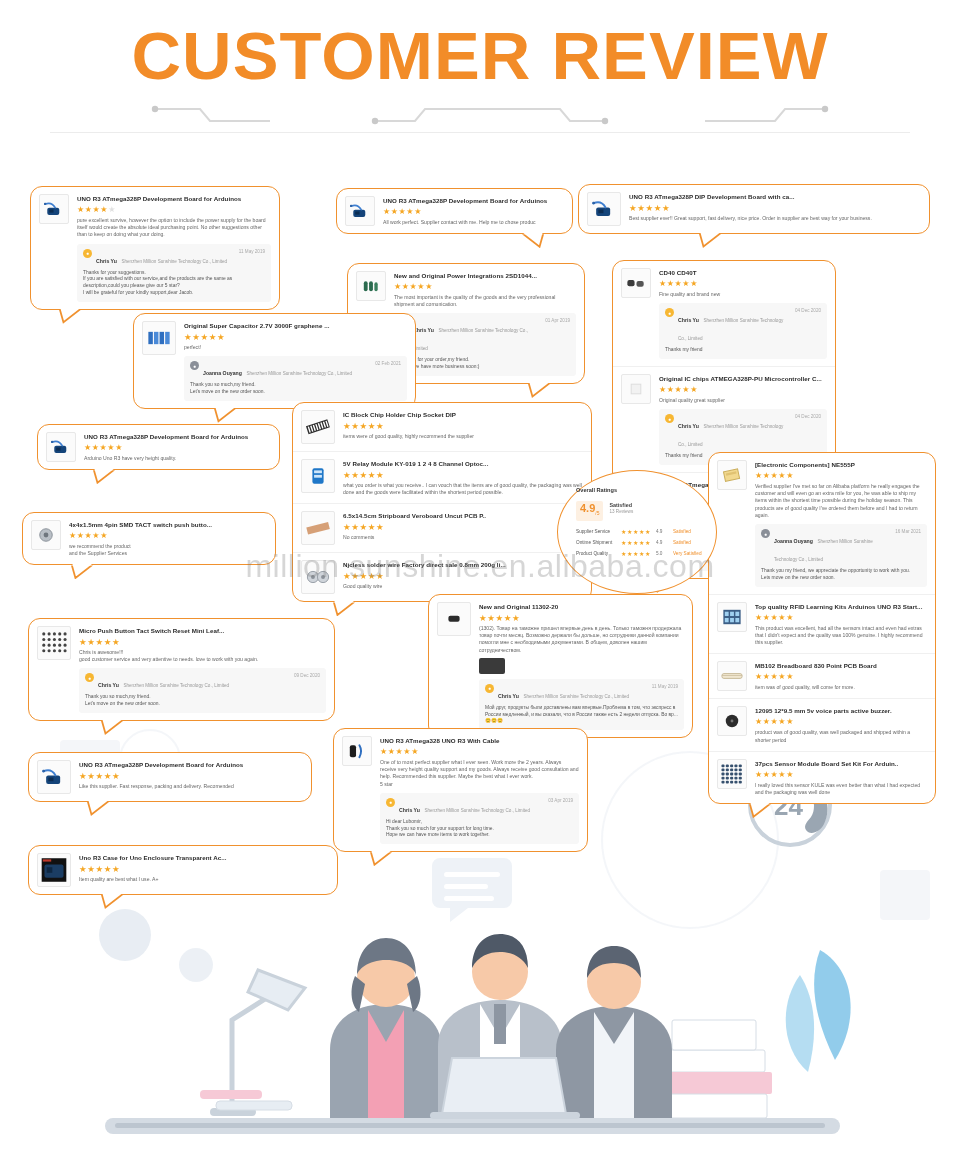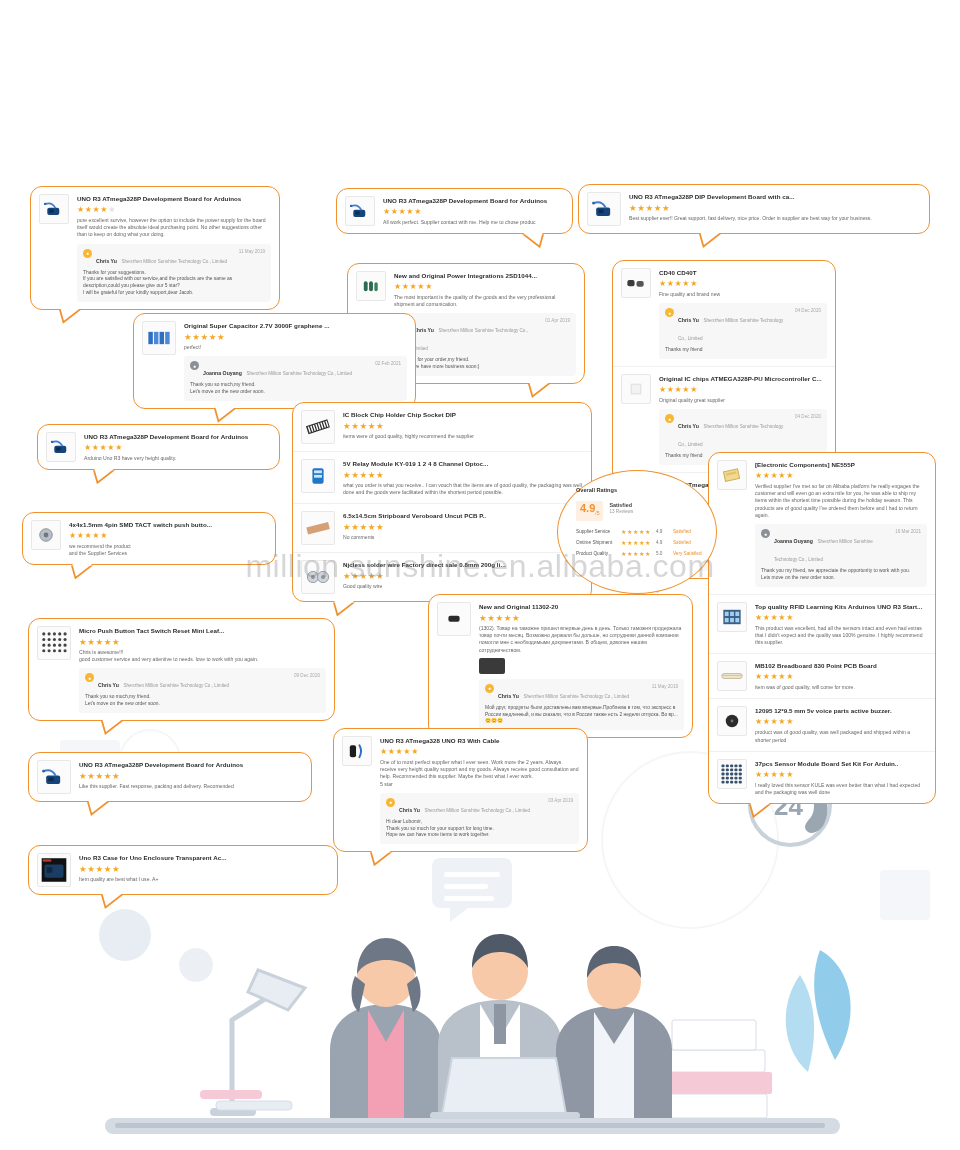--- a/index.html
+++ b/index.html
@@ -212,20 +212,37 @@
       <circle cx="614" cy="262" r="27" fill="#f7c9a8"></circle>
       <path d="M587 258 c0 -22 12 -32 27 -32 c16 0 27 10 27 32 c-6 -12 -17 -15 -27 -15 c-10 0 -21 3 -27 15 Z" fill="#5b6472"></path>
     </g>
 
     <g>
       <path d="M452 338 L556 338 L566 394 L442 394 Z" fill="#e9eef4" stroke="#ccd4dd" stroke-width="2"></path>
       <rect x="430" y="392" width="150" height="7" rx="3.5" fill="#ccd4dd"></rect>
     </g>
   </svg>
 
+  <div class="header">
+    <div class="title">CUSTOMER REVIEW</div>
+    <svg class="deco" viewBox="0 0 960 24">
+      <g stroke="#d8d8d8" stroke-width="2" fill="none">
+        <path d="M155 5 L200 5 L210 17 L270 17"></path>
+        <path d="M375 17 L415 17 L425 5 L560 5 L570 17 L605 17"></path>
+        <path d="M705 17 L775 17 L785 5 L825 5"></path>
+      </g>
+      <g fill="#c9c9c9">
+        <circle cx="155" cy="5" r="3.2"></circle>
+        <circle cx="375" cy="17" r="3.2"></circle>
+        <circle cx="605" cy="17" r="3.2"></circle>
+        <circle cx="825" cy="5" r="3.2"></circle>
+      </g>
+    </svg>
+    <div class="hr-line"></div>
+  </div>
 
   <div class="watermark">million sunshine.en.alibaba.com</div>
 
   <div class="bubble" style="left:30px; top:186px; width:250px;">
       <div class="rev">
         <div class="thumb" style="width:30px;height:30px;">
           <svg width="24" height="24" viewBox="0 0 24 24">
             <rect x="5.28" y="10.8" width="12" height="7.199999999999999" rx="2" fill="#14447a"></rect>
             <rect x="7.199999999999999" y="12.48" width="4.32" height="3.12" fill="#0b2c52"></rect>
             <path d="M2.88 7.199999999999999 Q 9.600000000000001 4.32 13.200000000000001 10.56" stroke="#3f7fd0" stroke-width="1.6800000000000002" fill="none" stroke-linecap="round"></path>

